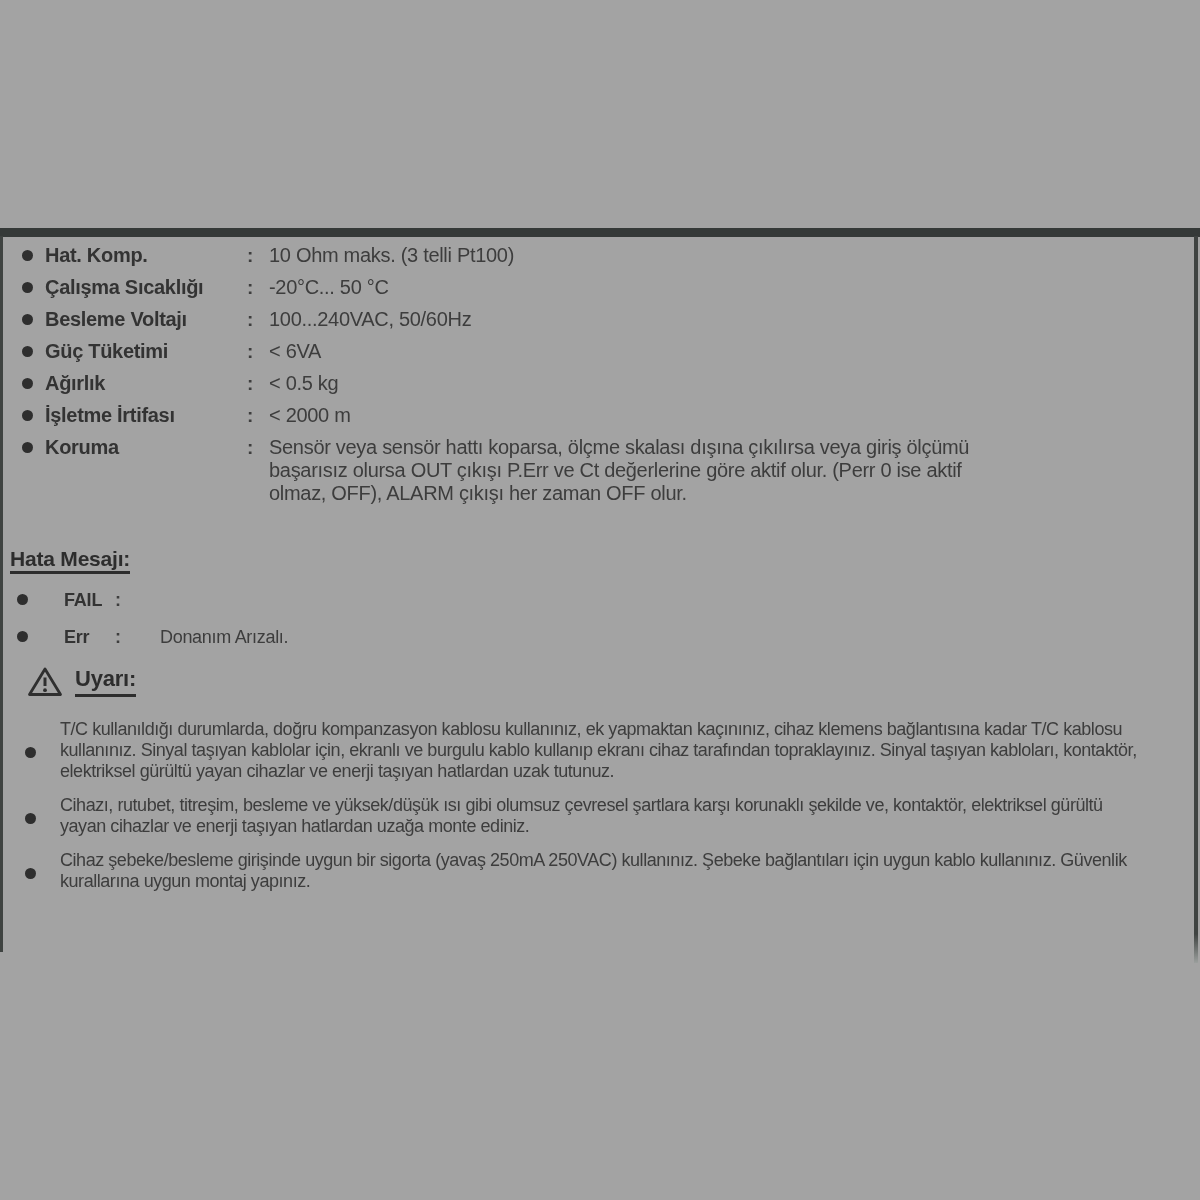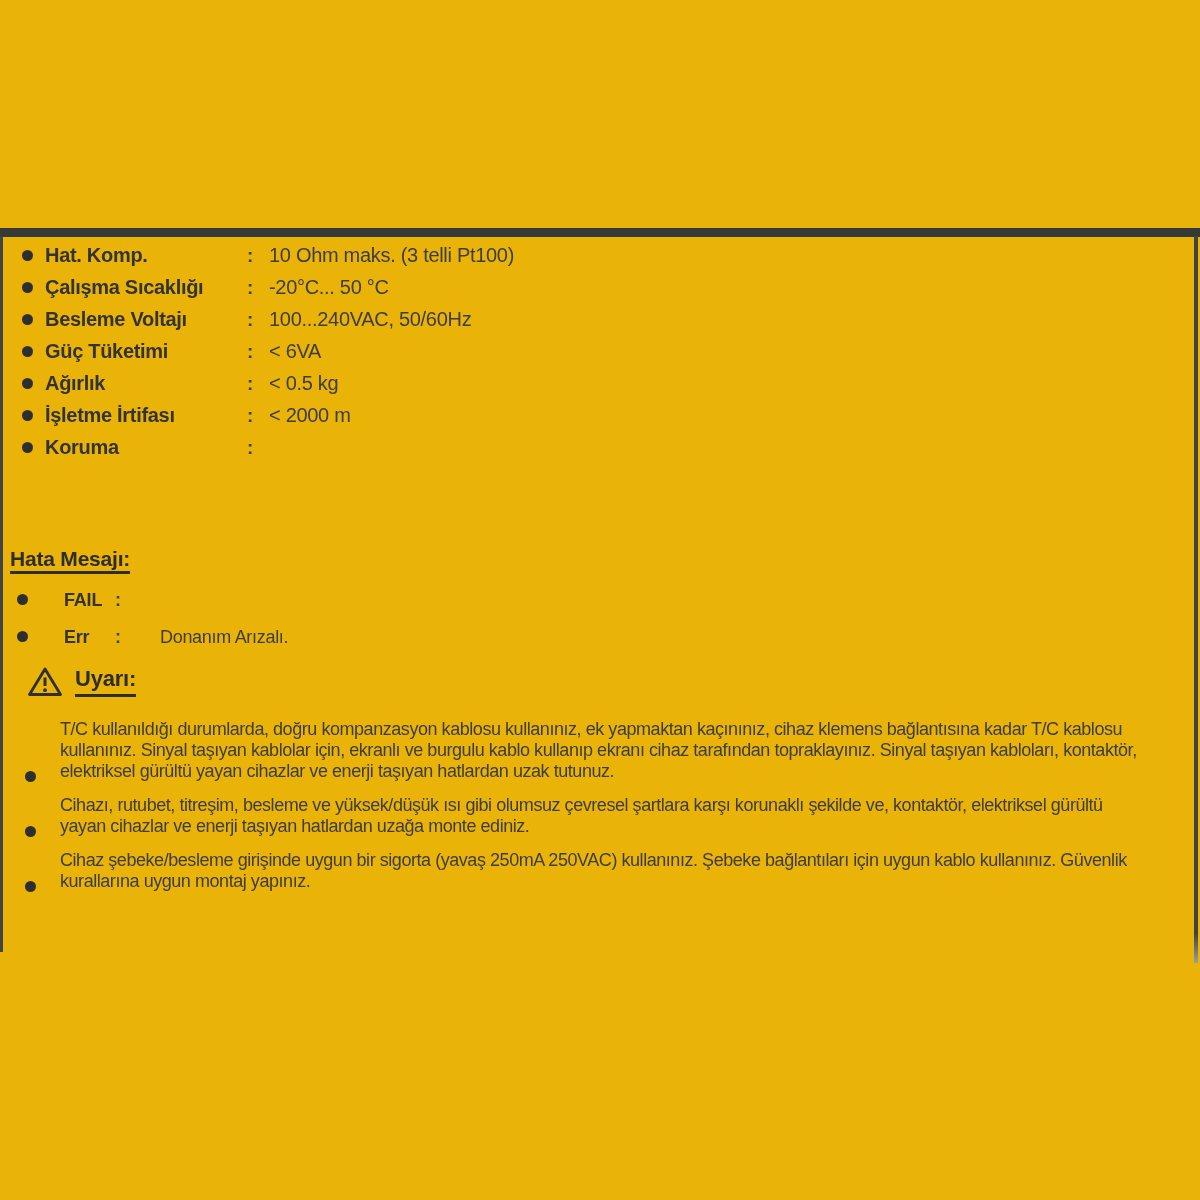--- a/index.html
+++ b/index.html
@@ -2,21 +2,21 @@
 <html><head>
 <meta charset="utf-8">
 <style>
   html, body { margin:0; padding:0; }
   body {
     width:1200px; height:1200px; background:#ffffff;
     font-family:"Liberation Sans", sans-serif;
     color:#3d3d3d;
     -webkit-font-smoothing:antialiased;
   }
-  .page { position:relative; width:1200px; height:1200px; background:#eab308; overflow:hidden; }
+  .page { position:relative; width:1200px; height:1200px; background:#a3a3a3; overflow:hidden; }
 
   
   .top-rule {
     position:absolute; left:0; top:228px; width:1200px; height:9px;
     background:linear-gradient(to bottom, #8d918f 0%, #52565​4 22%, #323635 45%, #303433 100%);
     background-color:#353938;
   }
   .left-rule { position:absolute; left:0; top:236px; width:3px; height:716px; background:#3f4341; }
   .right-rule {
     position:absolute; left:1194px; top:236px; width:4px; height:727px;
@@ -59,21 +59,21 @@
   
   .warning-section { position:absolute; top:666px; left:0; width:1176px; }
   .warning-header { display:flex; align-items:center; padding-left:27px; }
   .warning-heading {
     display:inline-block; margin:0 0 0 12px;
     font-size:22px; font-weight:bold; color:#2d2d2d;
     border-bottom:3px solid #2d2d2d; padding-bottom:2px;
     letter-spacing:-0.2px;
   }
   .warn-icon { display:block; }
-  .warn-item { display:flex; align-items:flex-end; padding-left:25px; margin-top:13px; }
+  .warn-item { display:flex; align-items:center; padding-left:25px; margin-top:13px; }
   .warn-item.first { margin-top:22px; }
   .warn-item .bullet { margin-top:4px; }
   .warn-text {
     margin:0 0 0 24px; width:1092px;
     font-size:18px; line-height:21px; color:#3d3d3d;
     letter-spacing:-0.45px;
   }
 </style>
 </head>
 <body>
@@ -125,20 +125,21 @@
       <span class="bullet"></span>
       <span class="spec-label">İşletme İrtifası</span>
       <span class="spec-colon">:</span>
       <span class="spec-value">&lt; 2000 m</span>
     </div>
 
     <div class="spec-row">
       <span class="bullet"></span>
       <span class="spec-label">Koruma</span>
       <span class="spec-colon">:</span>
+      <span class="spec-value">Sensör veya sensör hattı koparsa, ölçme skalası dışına çıkılırsa veya giriş ölçümü başarısız olursa OUT çıkışı P.Err ve Ct değerlerine göre aktif olur. (Perr 0 ise aktif olmaz, OFF), ALARM çıkışı her zaman OFF olur.</span>
     </div>
 
   </section>
 
   <section class="error-section">
     <h2 class="section-heading">Hata Mesajı:</h2>
 
     <div class="err-row">
       <span class="bullet"></span>
       <span class="err-code">FAIL</span>

